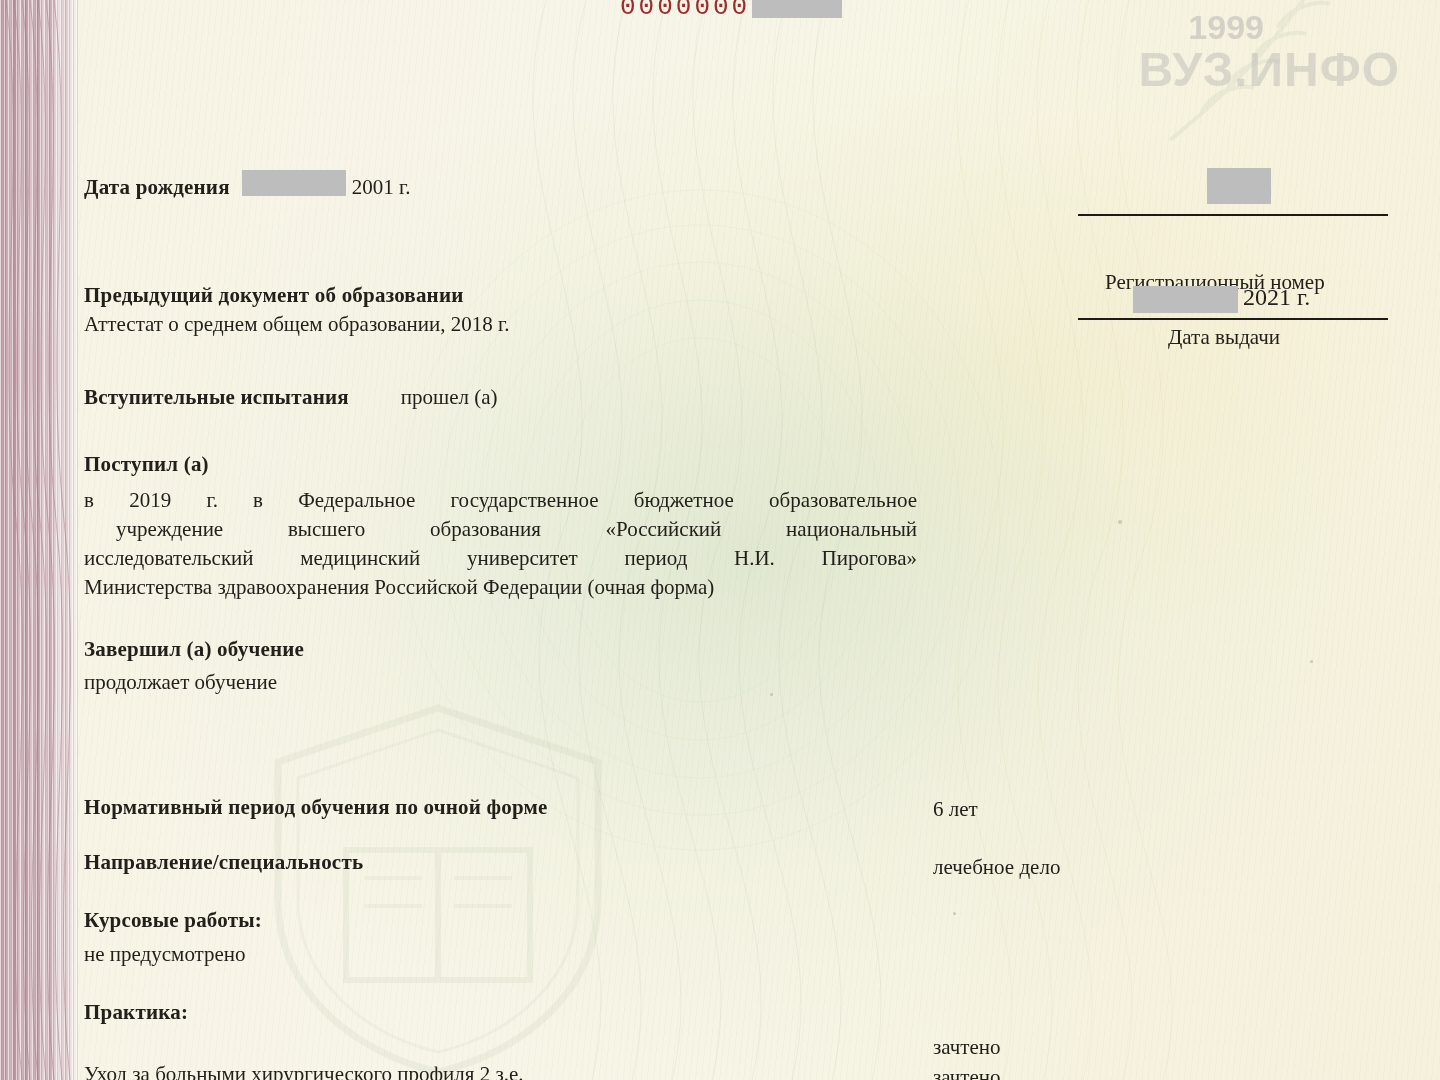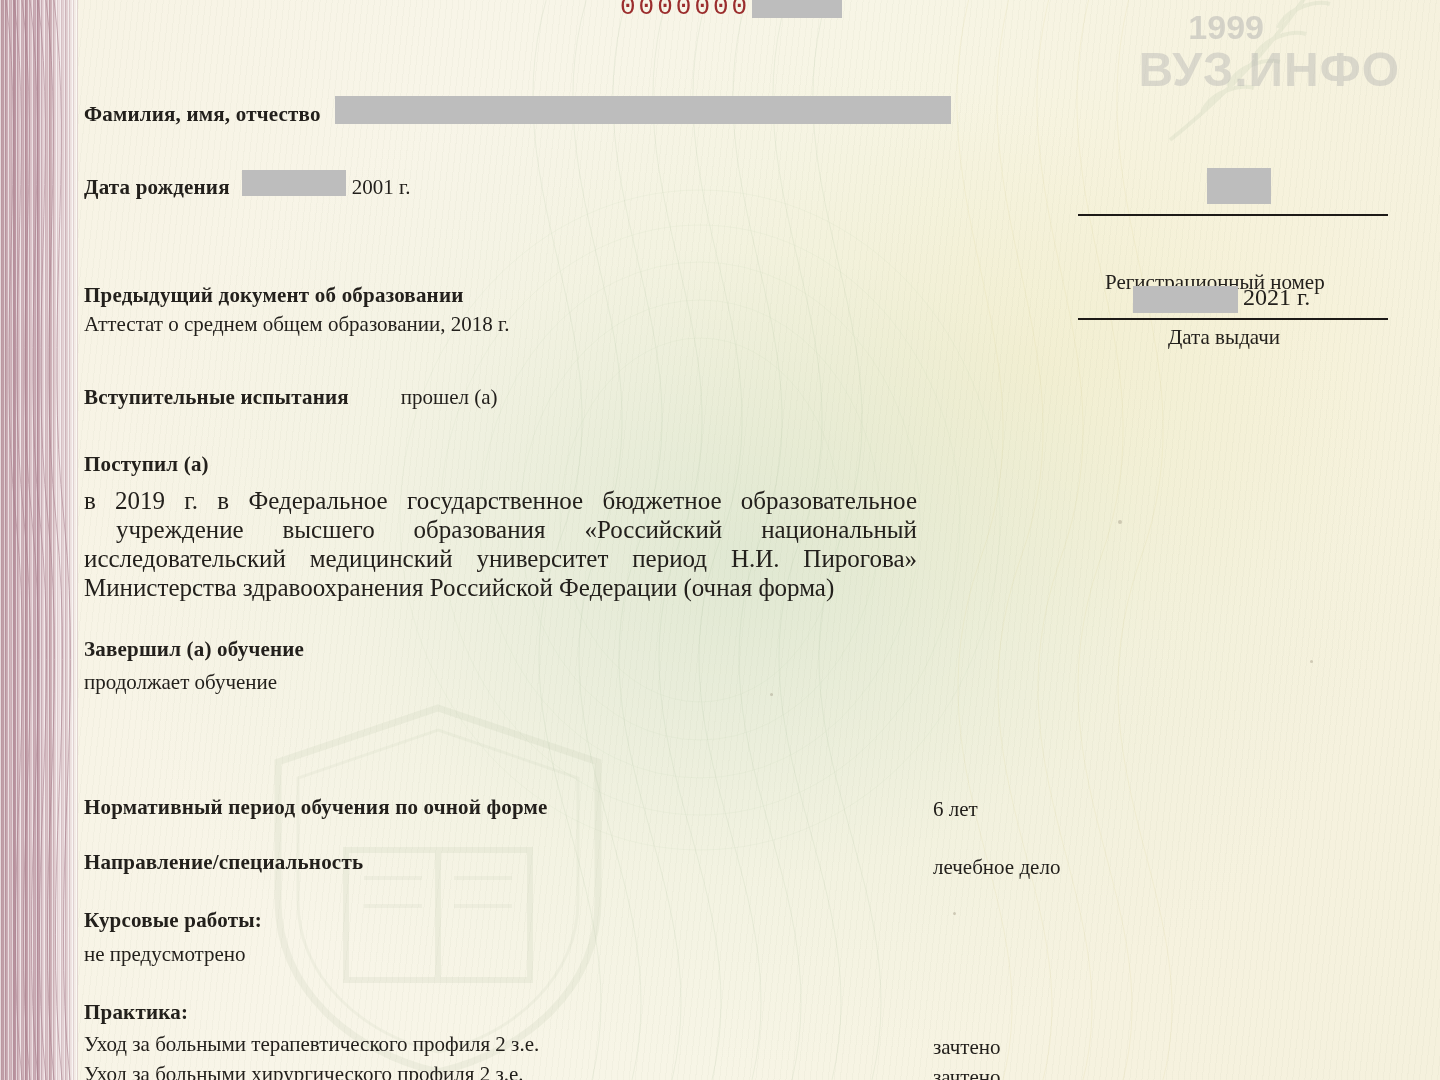--- a/index.html
+++ b/index.html
@@ -160,21 +160,21 @@
   #prev-doc-val  { left: 84px;  top: 312px; }
 
   #exam-row      { left: 84px;  top: 385px; }
   #exam-val      { margin-left: 52px; font-weight: normal; }
 
   #admit-lbl     { left: 84px;  top: 452px; }
   .admit-par {
     position: absolute;
     left: 84px; top: 486px;
     width: 833px;
-    font-size: 25px;
+    font-size: 21px;
     line-height: 29px;
     text-align: justify;
   }
   .admit-par .last { text-align: left; }
 
   #finish-lbl    { left: 84px;  top: 637px; }
   #finish-val    { left: 84px;  top: 670px; }
 
   #period-lbl    { left: 84px;  top: 795px; }
   #period-val    { left: 933px; top: 797px; }
@@ -305,23 +305,20 @@
     </g>
   </svg>
 
   <div class="wm-year">1999</div>
   <div class="wm-brand">ВУЗ.ИНФО</div>
 
   <div class="serial">
     <span>0000000</span><span class="serial-redact"></span>
   </div>
 
-  <div class="row" id="fio-row">
-    <span class="lbl">Фамилия, имя, отчество</span><span class="redact" id="fio-redact"></span>
-  </div>
 
   <div class="row" id="dob-row">
     <span class="lbl">Дата рождения</span><span class="redact" id="dob-redact"></span><span class="val">2001 г.</span>
   </div>
 
   <div class="row lbl" id="prev-doc-lbl">Предыдущий документ об образовании</div>
   <div class="row val" id="prev-doc-val">Аттестат о среднем общем образовании, 2018 г.</div>
 
   <div class="row" id="exam-row">
     <span class="lbl">Вступительные испытания</span><span class="val" id="exam-val">прошел (а)</span>
@@ -341,21 +338,20 @@
   <div class="row lbl" id="period-lbl">Нормативный период обучения по очной форме</div>
   <div class="row val" id="period-val">6 лет</div>
 
   <div class="row lbl" id="spec-lbl">Направление/специальность</div>
   <div class="row val" id="spec-val">лечебное дело</div>
 
   <div class="row lbl" id="course-lbl">Курсовые работы:</div>
   <div class="row val" id="course-val">не предусмотрено</div>
 
   <div class="row lbl" id="prac-lbl">Практика:</div>
-  <div class="row val" id="prac-1">Уход за больными терапевтического профиля 2 з.е.</div>
   <div class="row val" id="prac-2">Уход за больными хирургического профиля 2 з.е.</div>
   <div class="row val" id="prac-1-res">зачтено</div>
   <div class="row val" id="prac-2-res">зачтено</div>
 
   <div id="reg-redact"></div>
   <div id="reg-line"></div>
   <div id="reg-caption">Регистрационный номер</div>
 
   <div id="issue-redact"></div>
   <div id="issue-year">2021 г.</div>

